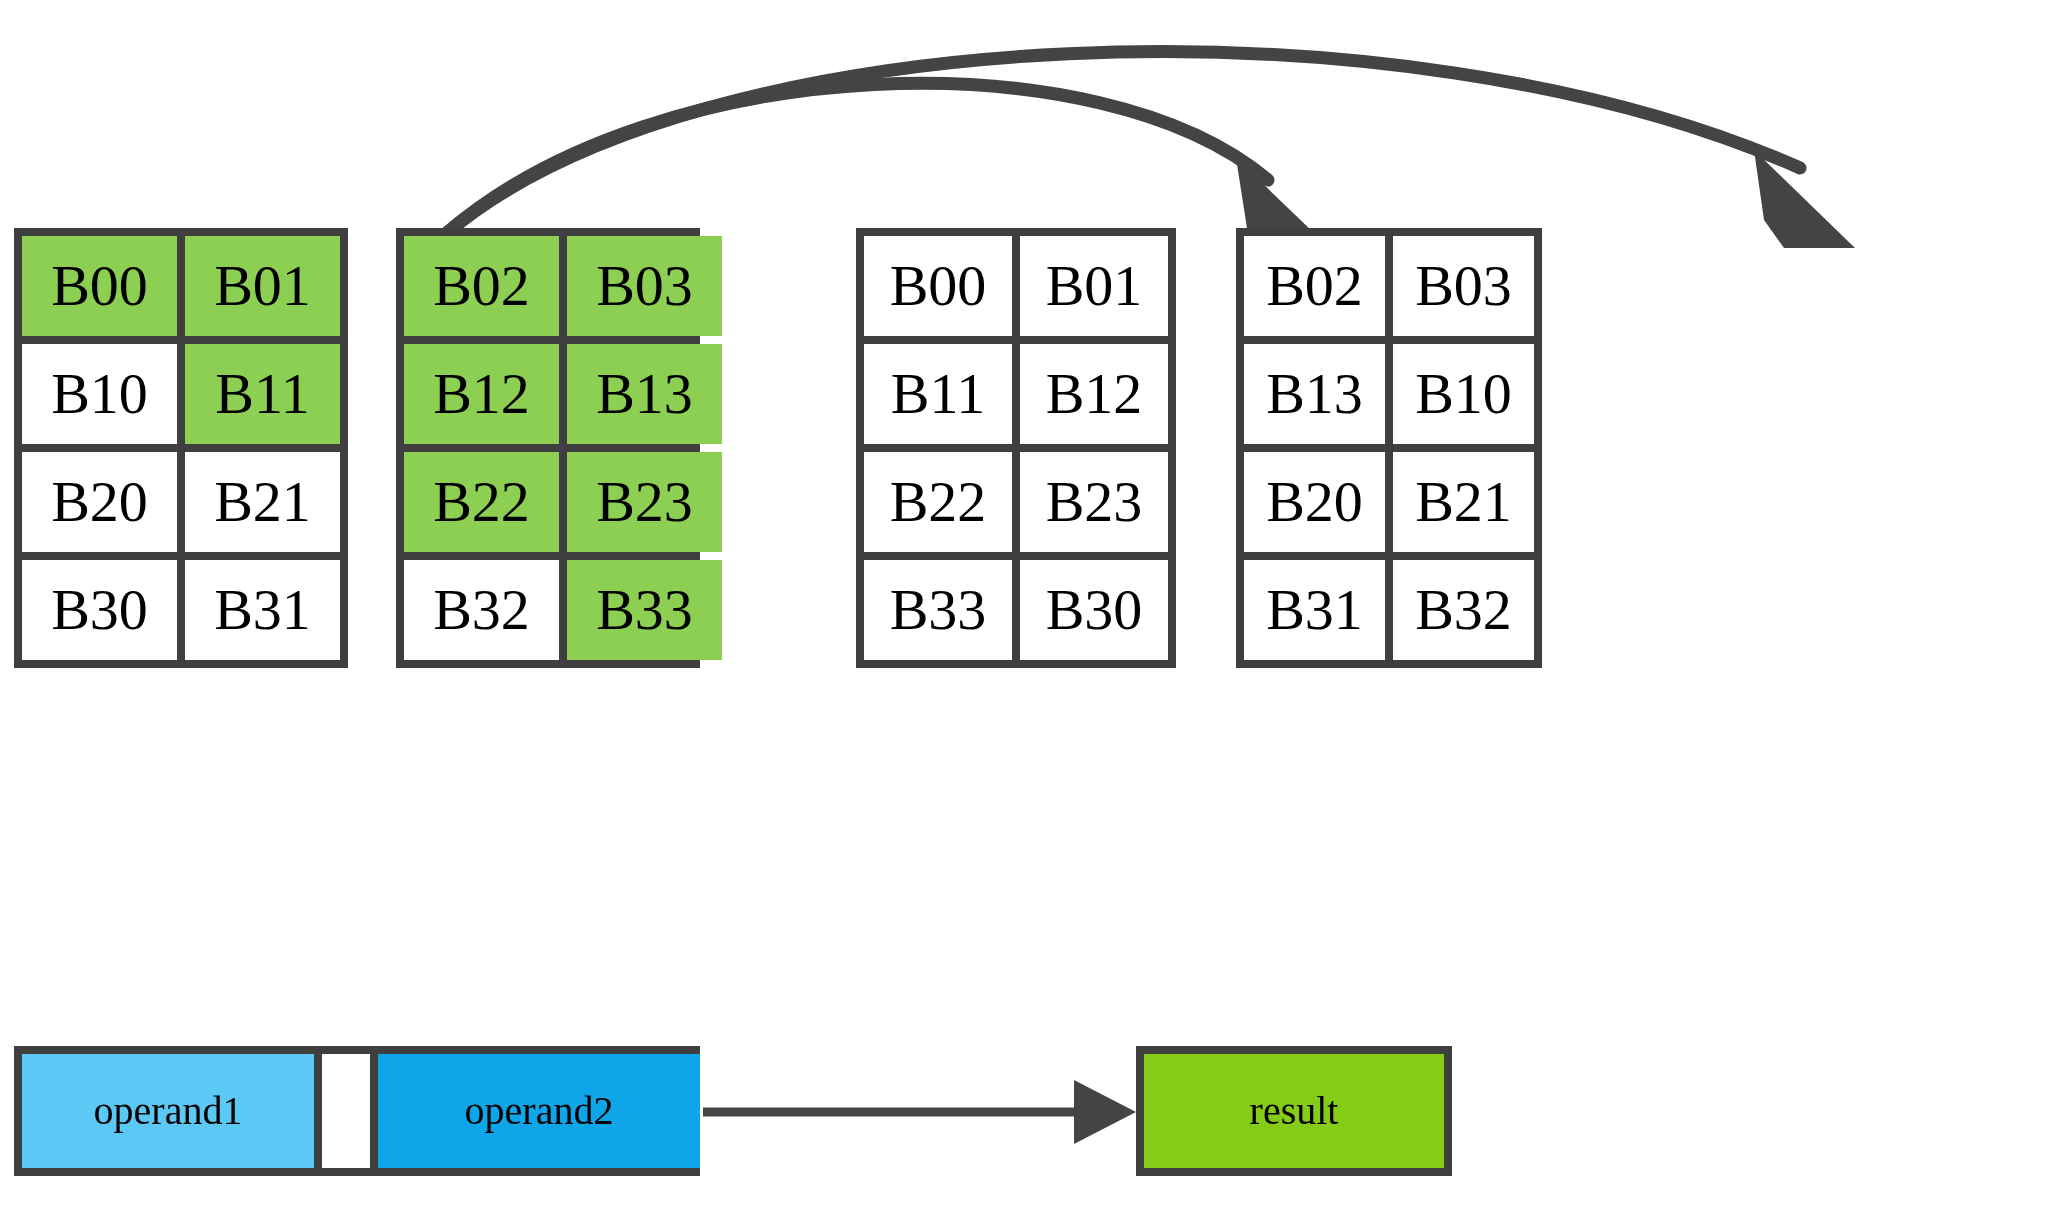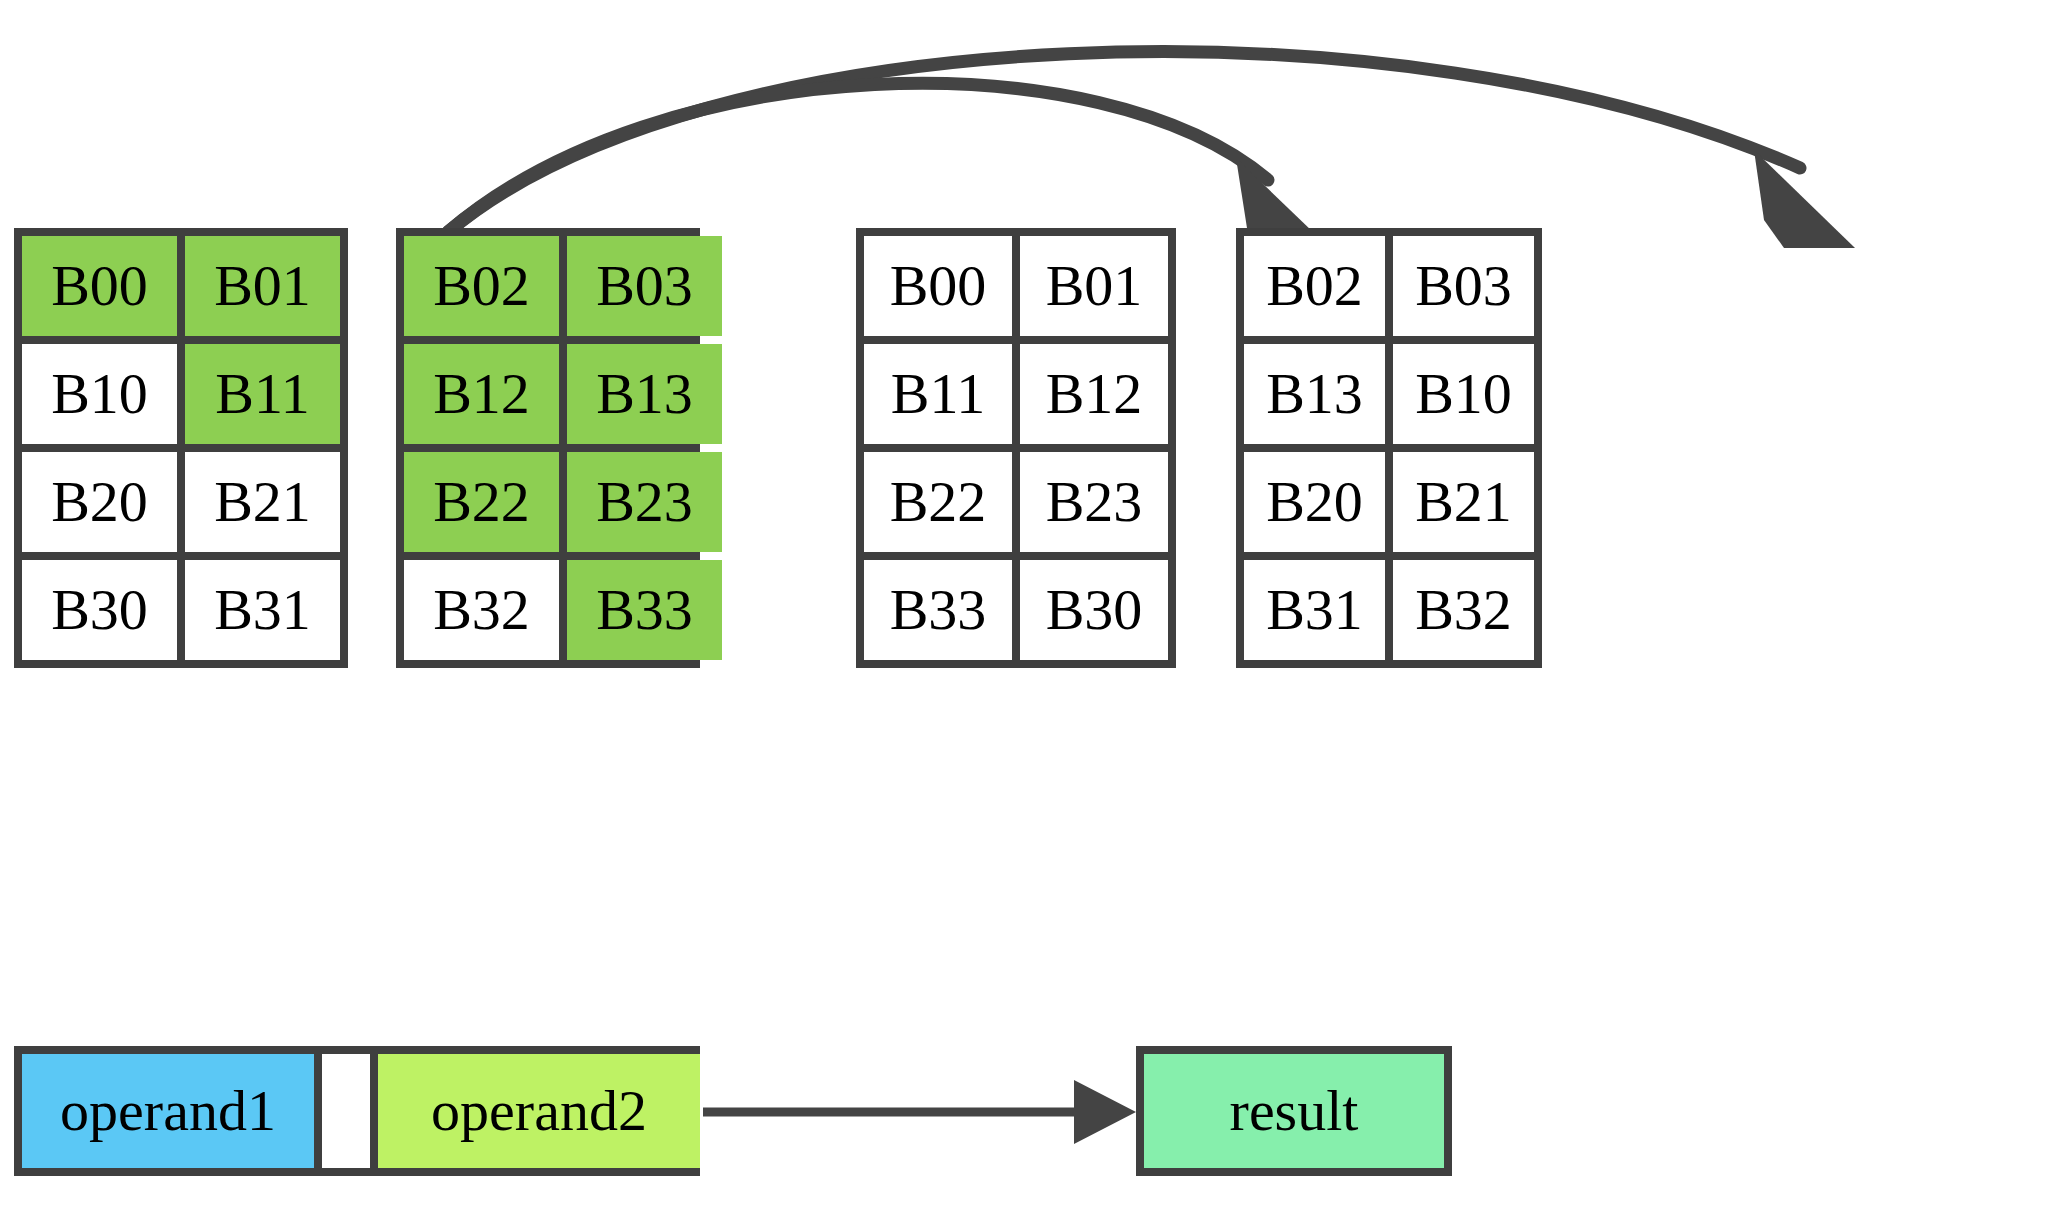--- a/index.html
+++ b/index.html
@@ -112,29 +112,29 @@
     width: 316px;
     height: 130px;
     grid-template-columns: 1fr;
     grid-template-rows: 1fr;
   }
   .legend-cell {
     box-sizing: border-box;
     display: flex;
     align-items: center;
     justify-content: center;
-    font-size: 58px;
+    font-size: 40px;
     line-height: 1;
     color: #000000;
     white-space: nowrap;
   }
   .legend-cell.op1 { background: #5bc8f5; }
   .legend-cell.gap { background: #ffffff; }
-  .legend-cell.op2 { background: #bef264; text-align: right; }
-  .legend-cell.res { background: #86efac; }
+  .legend-cell.op2 { background: #0ea5e9; text-align: right; }
+  .legend-cell.res { background: #84cc16; }
 </style>
 </head>
 <body>
 
 <div id="stage">
 
   <svg id="arrows" viewBox="0 0 2063 1214" width="2063" height="1214" xmlns="http://www.w3.org/2000/svg">
 
     <g>
       <path d="M 448 232 C 700 20 1400 -10 1800 168" fill="none" stroke="#444444" stroke-width="13" stroke-linecap="round"></path>

